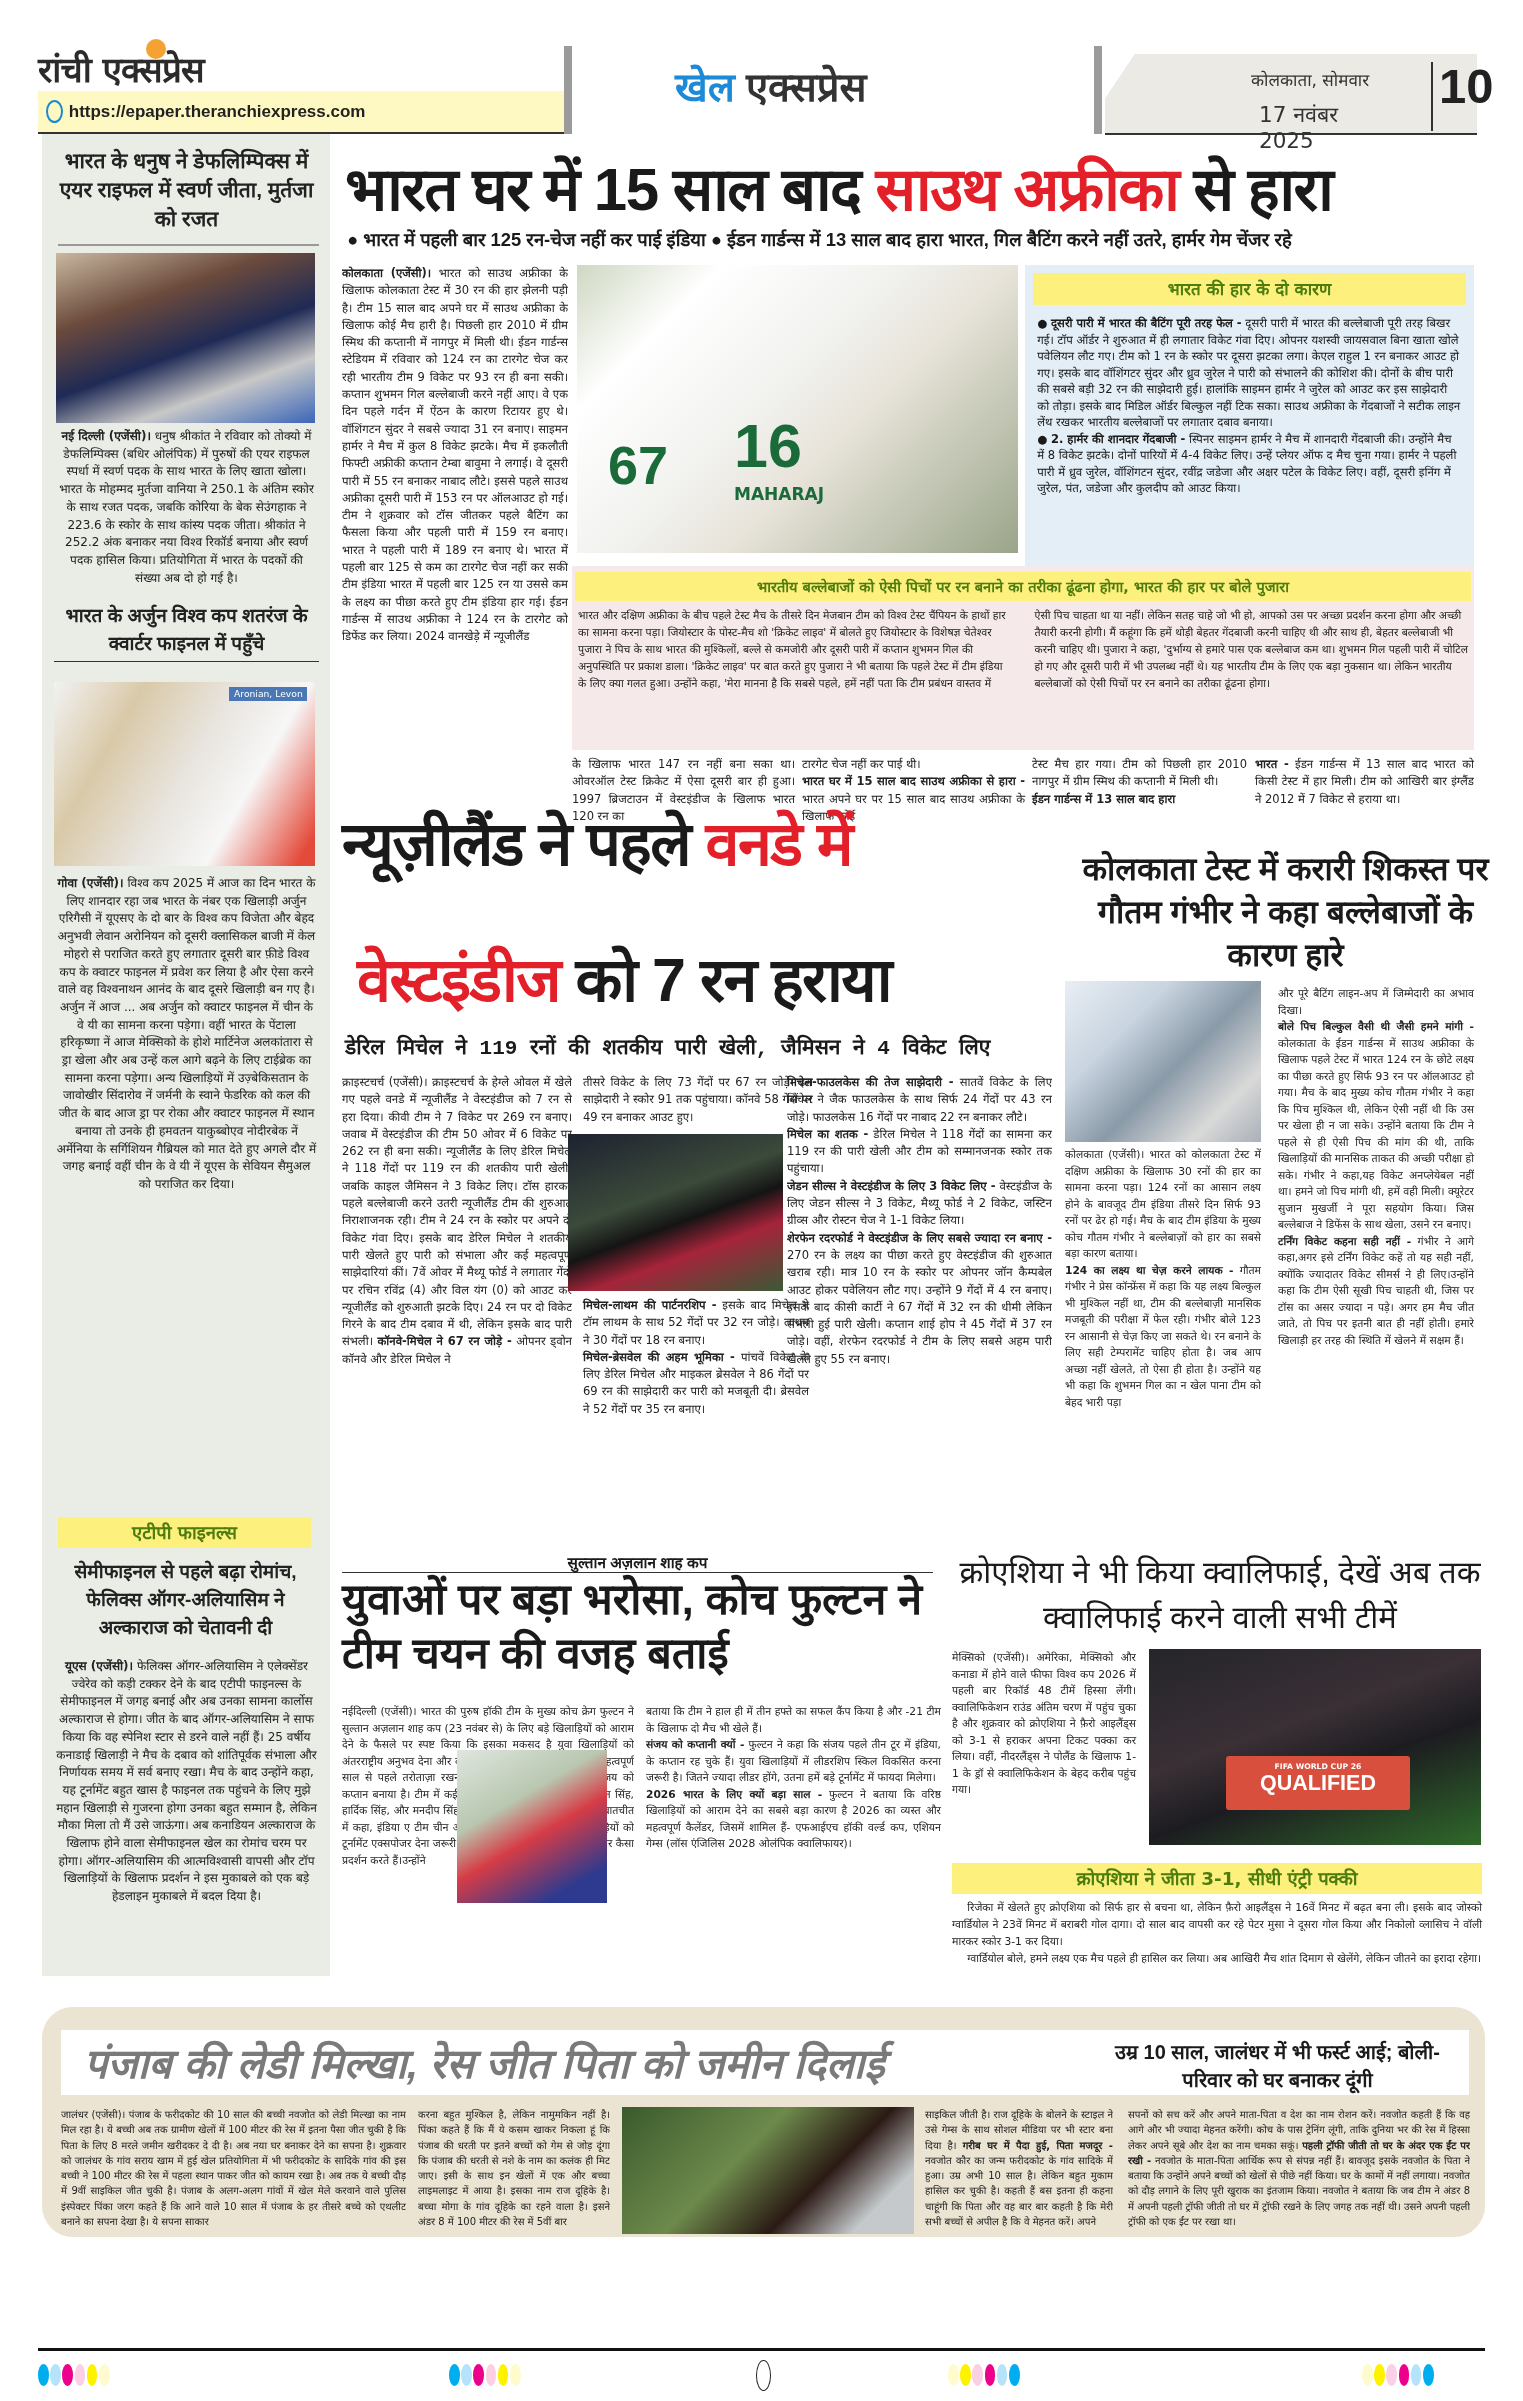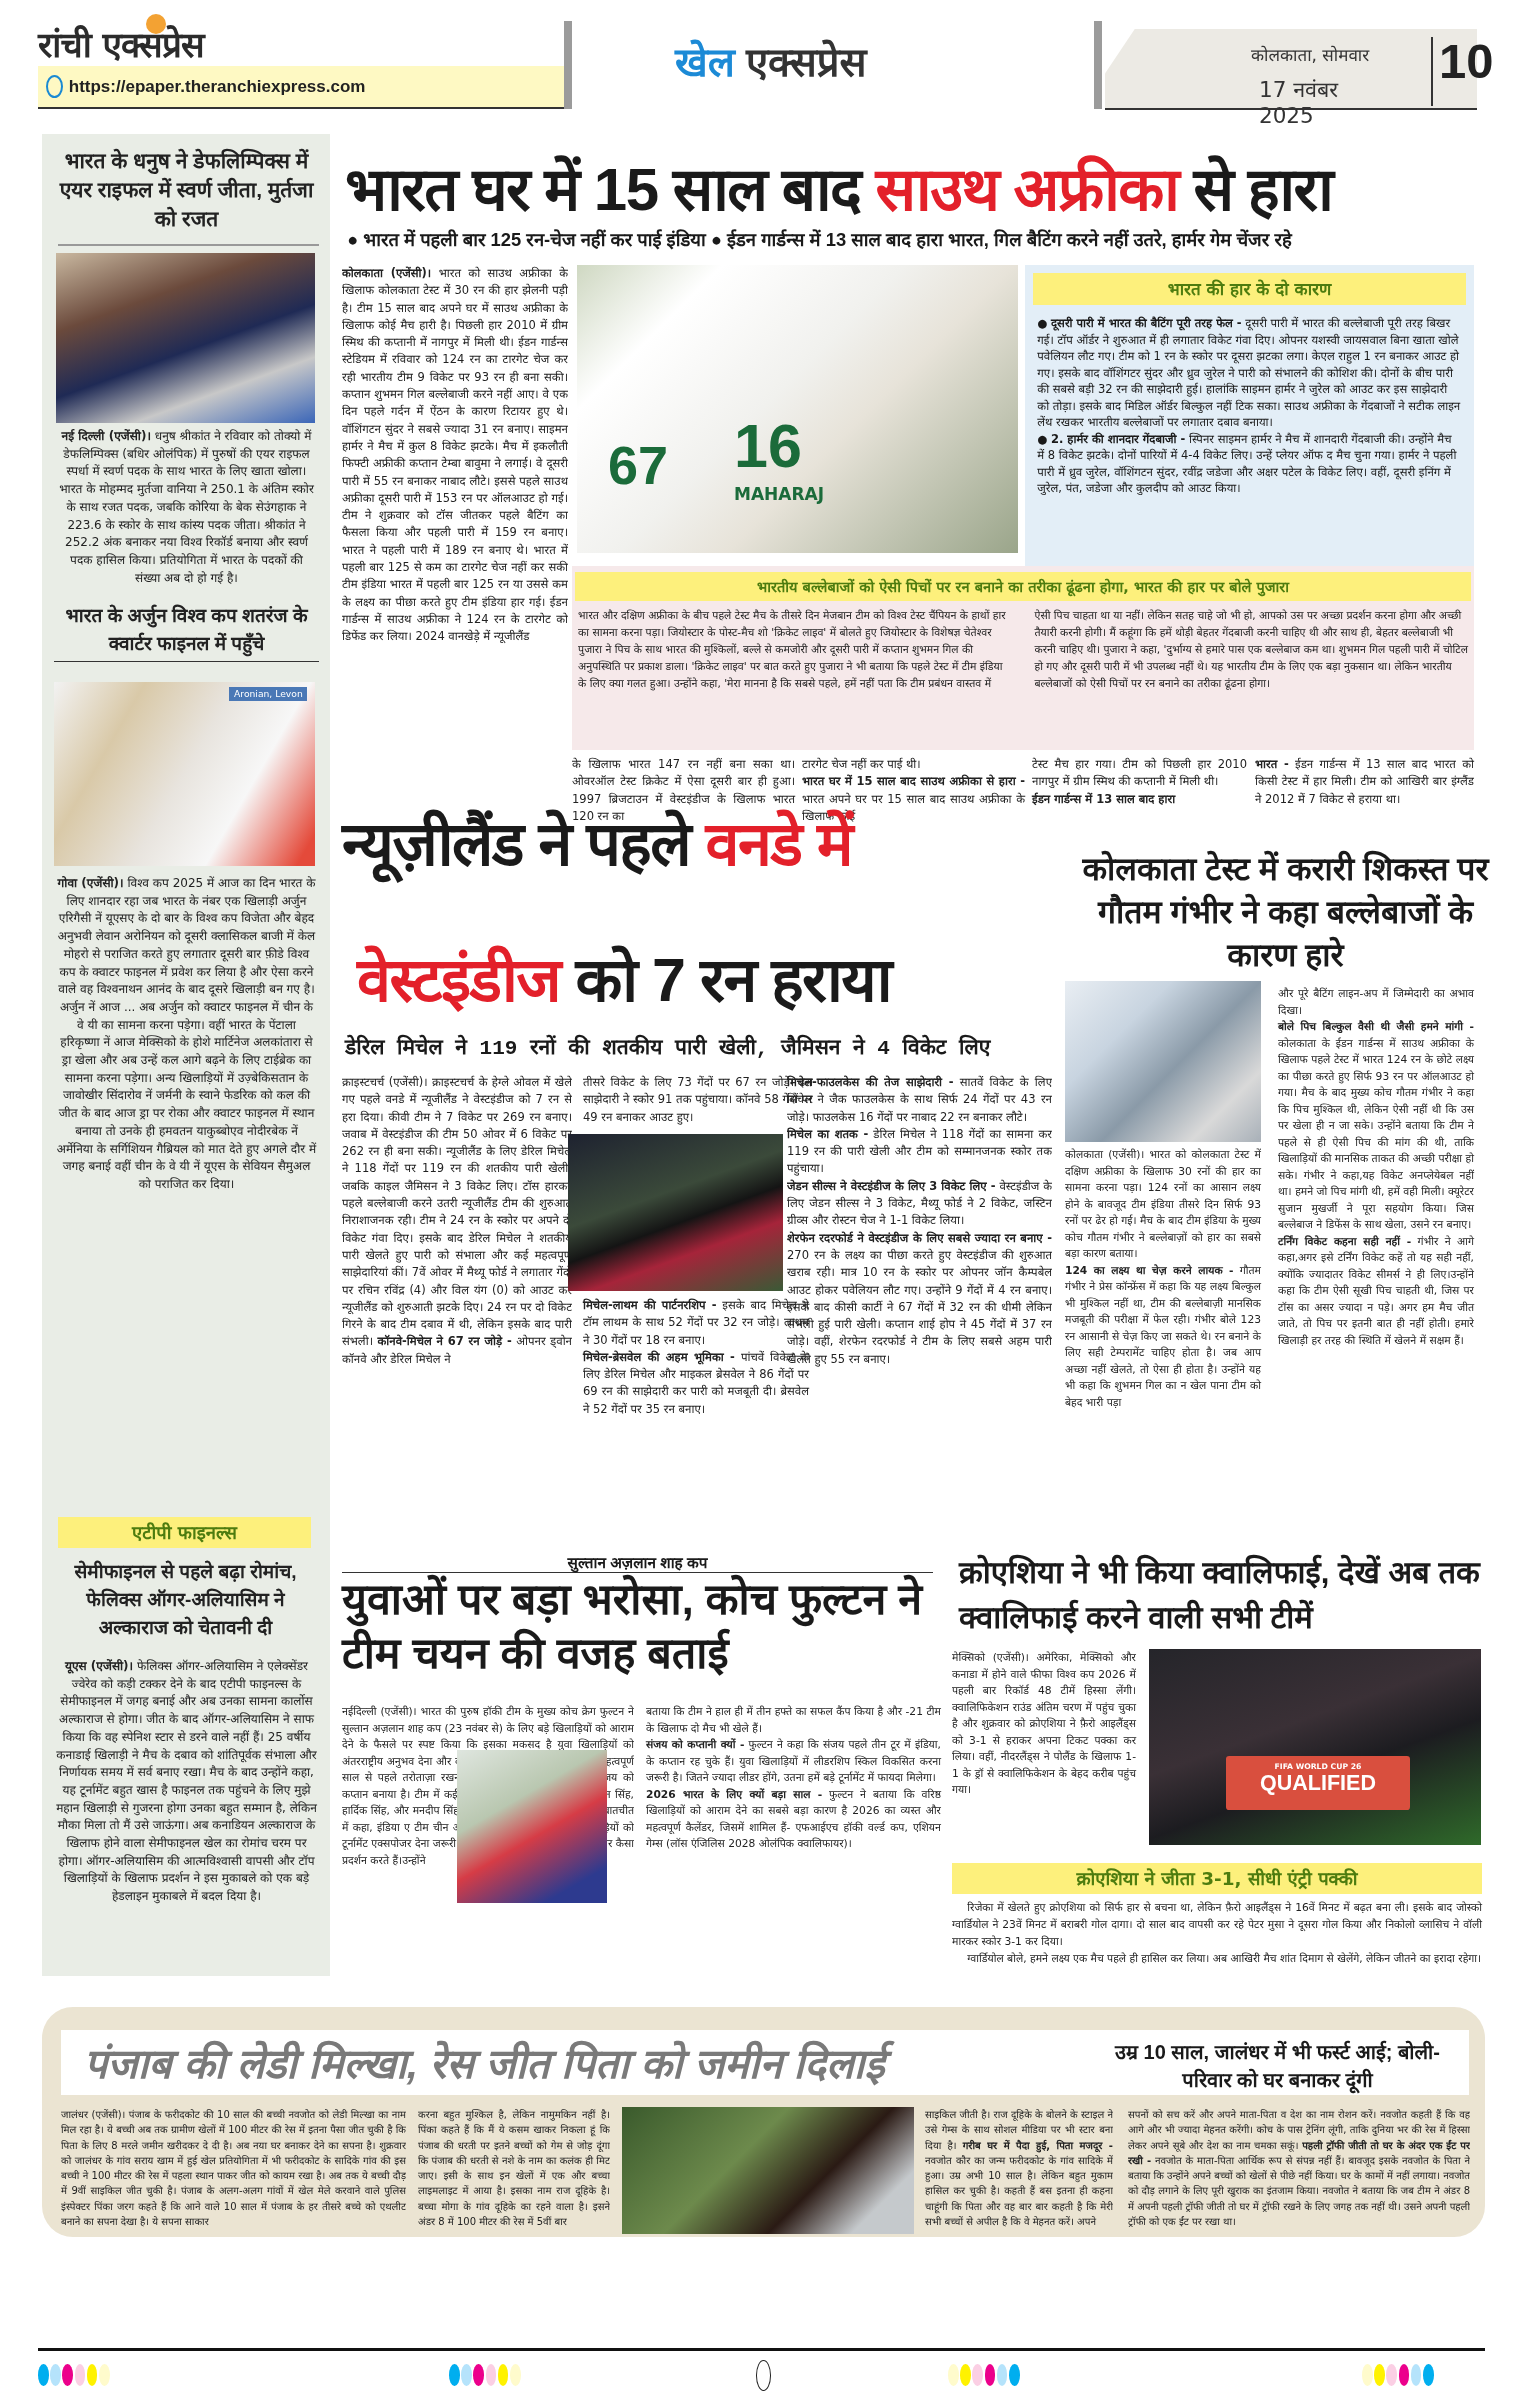--- a/index.html
+++ b/index.html
@@ -1,18 +1,18 @@
 <!DOCTYPE html>
 <html style="font-size:12.3px"><head>
 <meta charset="utf-8">
 <style>
 *{box-sizing:border-box;margin:0;padding:0}
 body{width:1523px;height:2401px;background:#fff;font-family:"DejaVu Sans","Liberation Sans",sans-serif;color:#1a1a1a;position:relative;overflow:hidden}
 .abs{position:absolute}
-.mast{top:6px;left:0;width:1388px;height:96px}
+.mast{top:31px;left:0;width:1388px;height:96px}
 .logo{left:38px;top:14px;font-size:35px;font-weight:bold;letter-spacing:-0.8px;color:#2b2b2b;font-family:"DejaVu Serif",serif}
 .sun{left:146px;top:7.7px;width:20px;height:20px;border-radius:50%;background:#f3a233}
 .urlbar{left:38px;top:60px;width:530px;height:43px;background:#fef9c3;border-bottom:2.3px solid #333;display:flex;align-items:center;padding-left:7.7px}
 .urlicon{width:17px;height:23px;border:2.3px solid #1a8ad3;border-radius:50%;margin-right:6.1px}
 .url{font-size:17px;font-weight:bold;color:#222;font-family:"Liberation Sans",sans-serif}
 .grey-bar{top:15.3px;width:7.7px;height:88px;background:#9b9b9b}
 .section-title{left:675px;top:27px;font-size:40px;font-weight:bold;font-family:"Liberation Sans",sans-serif}
 .section-title .k{color:#1c8ad6}
 .section-title .e{color:#333}
 .datebox{left:1105px;top:23px;width:372px;height:81px;background:#eceae4;border-bottom:2.3px solid #333;clip-path:polygon(8% 0,100% 0,100% 100%,0 100%,0 55%)}
@@ -190,21 +190,21 @@
 <div class="abs col" style="left:342px;top:1704px;width:292px;height:261px;overflow:hidden;font-size:10.7px;line-height:16.5px">नईदिल्ली (एजेंसी)। भारत की पुरुष हॉकी टीम के मुख्य कोच क्रेग फुल्टन ने सुल्तान अज़लान शाह कप (23 नवंबर से) के लिए बड़े खिलाड़ियों को आराम देने के फैसले पर स्पष्ट किया कि इसका मकसद है युवा खिलाड़ियों को अंतरराष्ट्रीय अनुभव देना और वरिष्ठ खिलाड़ियों को 2026 के बेहद महत्वपूर्ण साल से पहले तरोताज़ा रखना। भारत ने इस टूर्नामेंट के लिए संजय को कप्तान बनाया है। टीम में कई दिग्गज जैसे हरमनप्रीत सिंह, जर्मनप्रीत सिंह, हार्दिक सिंह, और मनदीप सिंह शामिल नहीं हैं। फुल्टन ने मीडिया से बातचीत में कहा, इंडिया ए टीम चीन और यूरोप टूर से लौटी है। उन्हीं खिलाड़ियों को टूर्नामेंट एक्सपोजर देना जरूरी है ताकि देखा जा सके कि वे बड़े मंच पर कैसा प्रदर्शन करते हैं।उन्होंने</div>
 <div class="abs photo" style="left:457px;top:1750px;width:150px;height:153px;background:linear-gradient(150deg,#dfe6df,#b9c7b0 35%,#d63c46 55%,#2d3a8f 85%)"></div>
 <div class="abs col" style="left:646px;top:1704px;width:295px;font-size:10.7px;line-height:16.5px">
   <span>बताया कि टीम ने हाल ही में तीन हफ्ते का सफल कैंप किया है और -21 टीम के खिलाफ दो मैच भी खेले हैं।</span><br>
   <b>संजय को कप्तानी क्यों -</b>
   <span>फुल्टन ने कहा कि संजय पहले तीन टूर में इंडिया, के कप्तान रह चुके हैं। युवा खिलाड़ियों में लीडरशिप स्किल विकसित करना जरूरी है। जितने ज्यादा लीडर होंगे, उतना हमें बड़े टूर्नामेंट में फायदा मिलेगा।</span><br>
   <b>2026 भारत के लिए क्यों बड़ा साल -</b>
   <span>फुल्टन ने बताया कि वरिष्ठ खिलाड़ियों को आराम देने का सबसे बड़ा कारण है 2026 का व्यस्त और महत्वपूर्ण कैलेंडर, जिसमें शामिल हैं- एफआईएच हॉकी वर्ल्ड कप, एशियन गेम्स (लॉस एंजिलिस 2028 ओलंपिक क्वालिफायर)।</span>
 </div>
 
-<div class="abs" style="left:959px;top:1550px;width:522px;text-align:left;font-size:31px;font-weight:bold;line-height:45px;font-family:'Liberation Sans',sans-serif">क्रोएशिया ने भी किया क्वालिफाई, देखें अब तक क्वालिफाई करने वाली सभी टीमें</div>
+<div class="abs" style="left:959px;top:1550px;width:522px;text-align:center;font-size:31px;font-weight:normal;line-height:45px;font-family:'Liberation Sans',sans-serif">क्रोएशिया ने भी किया क्वालिफाई, देखें अब तक क्वालिफाई करने वाली सभी टीमें</div>
 <div class="abs col" style="left:952px;top:1650px;width:184px;font-size:10.7px;line-height:16.5px">मेक्सिको (एजेंसी)। अमेरिका, मेक्सिको और कनाडा में होने वाले फीफा विश्व कप 2026 में पहली बार रिकॉर्ड 48 टीमें हिस्सा लेंगी। क्वालिफिकेशन राउंड अंतिम चरण में पहुंच चुका है और शुक्रवार को क्रोएशिया ने फ़ैरो आइलैंड्स को 3-1 से हराकर अपना टिकट पक्का कर लिया। वहीं, नीदरलैंड्स ने पोलैंड के खिलाफ 1-1 के ड्रॉ से क्वालिफिकेशन के बेहद करीब पहुंच गया।</div>
 <div class="abs photo" style="left:1149px;top:1649px;width:332px;height:196px;background:linear-gradient(160deg,#25252a,#3a3036 40%,#1c1c20 60%,#2f6a2a)">
   <div class="abs" style="left:77px;top:107px;width:184px;height:54px;background:#d94f3e;border-radius:3.1px;text-align:center;color:#fff">
     <div style="font-size:7.7px;font-weight:bold;margin-top:6.1px">FIFA WORLD CUP 26</div>
     <div style="font-size:21.5px;font-weight:bold;font-family:'Liberation Sans',sans-serif">QUALIFIED</div>
   </div>
 </div>
 <div class="abs yellowband" style="left:952px;top:1863px;width:530px;height:31px;line-height:31px;font-size:18.4px">क्रोएशिया ने जीता 3-1, सीधी एंट्री पक्की</div>
 <div class="abs col" style="left:952px;top:1899px;width:530px;font-size:10.7px;line-height:17px">
   <p style="text-indent:15.3px">रिजेका में खेलते हुए क्रोएशिया को सिर्फ हार से बचना था, लेकिन फ़ैरो आइलैंड्स ने 16वें मिनट में बढ़त बना ली। इसके बाद जोस्को ग्वार्डियोल ने 23वें मिनट में बराबरी गोल दागा। दो साल बाद वापसी कर रहे पेटर मुसा ने दूसरा गोल किया और निकोलो व्लासिच ने वॉली मारकर स्कोर 3-1 कर दिया।</p>

